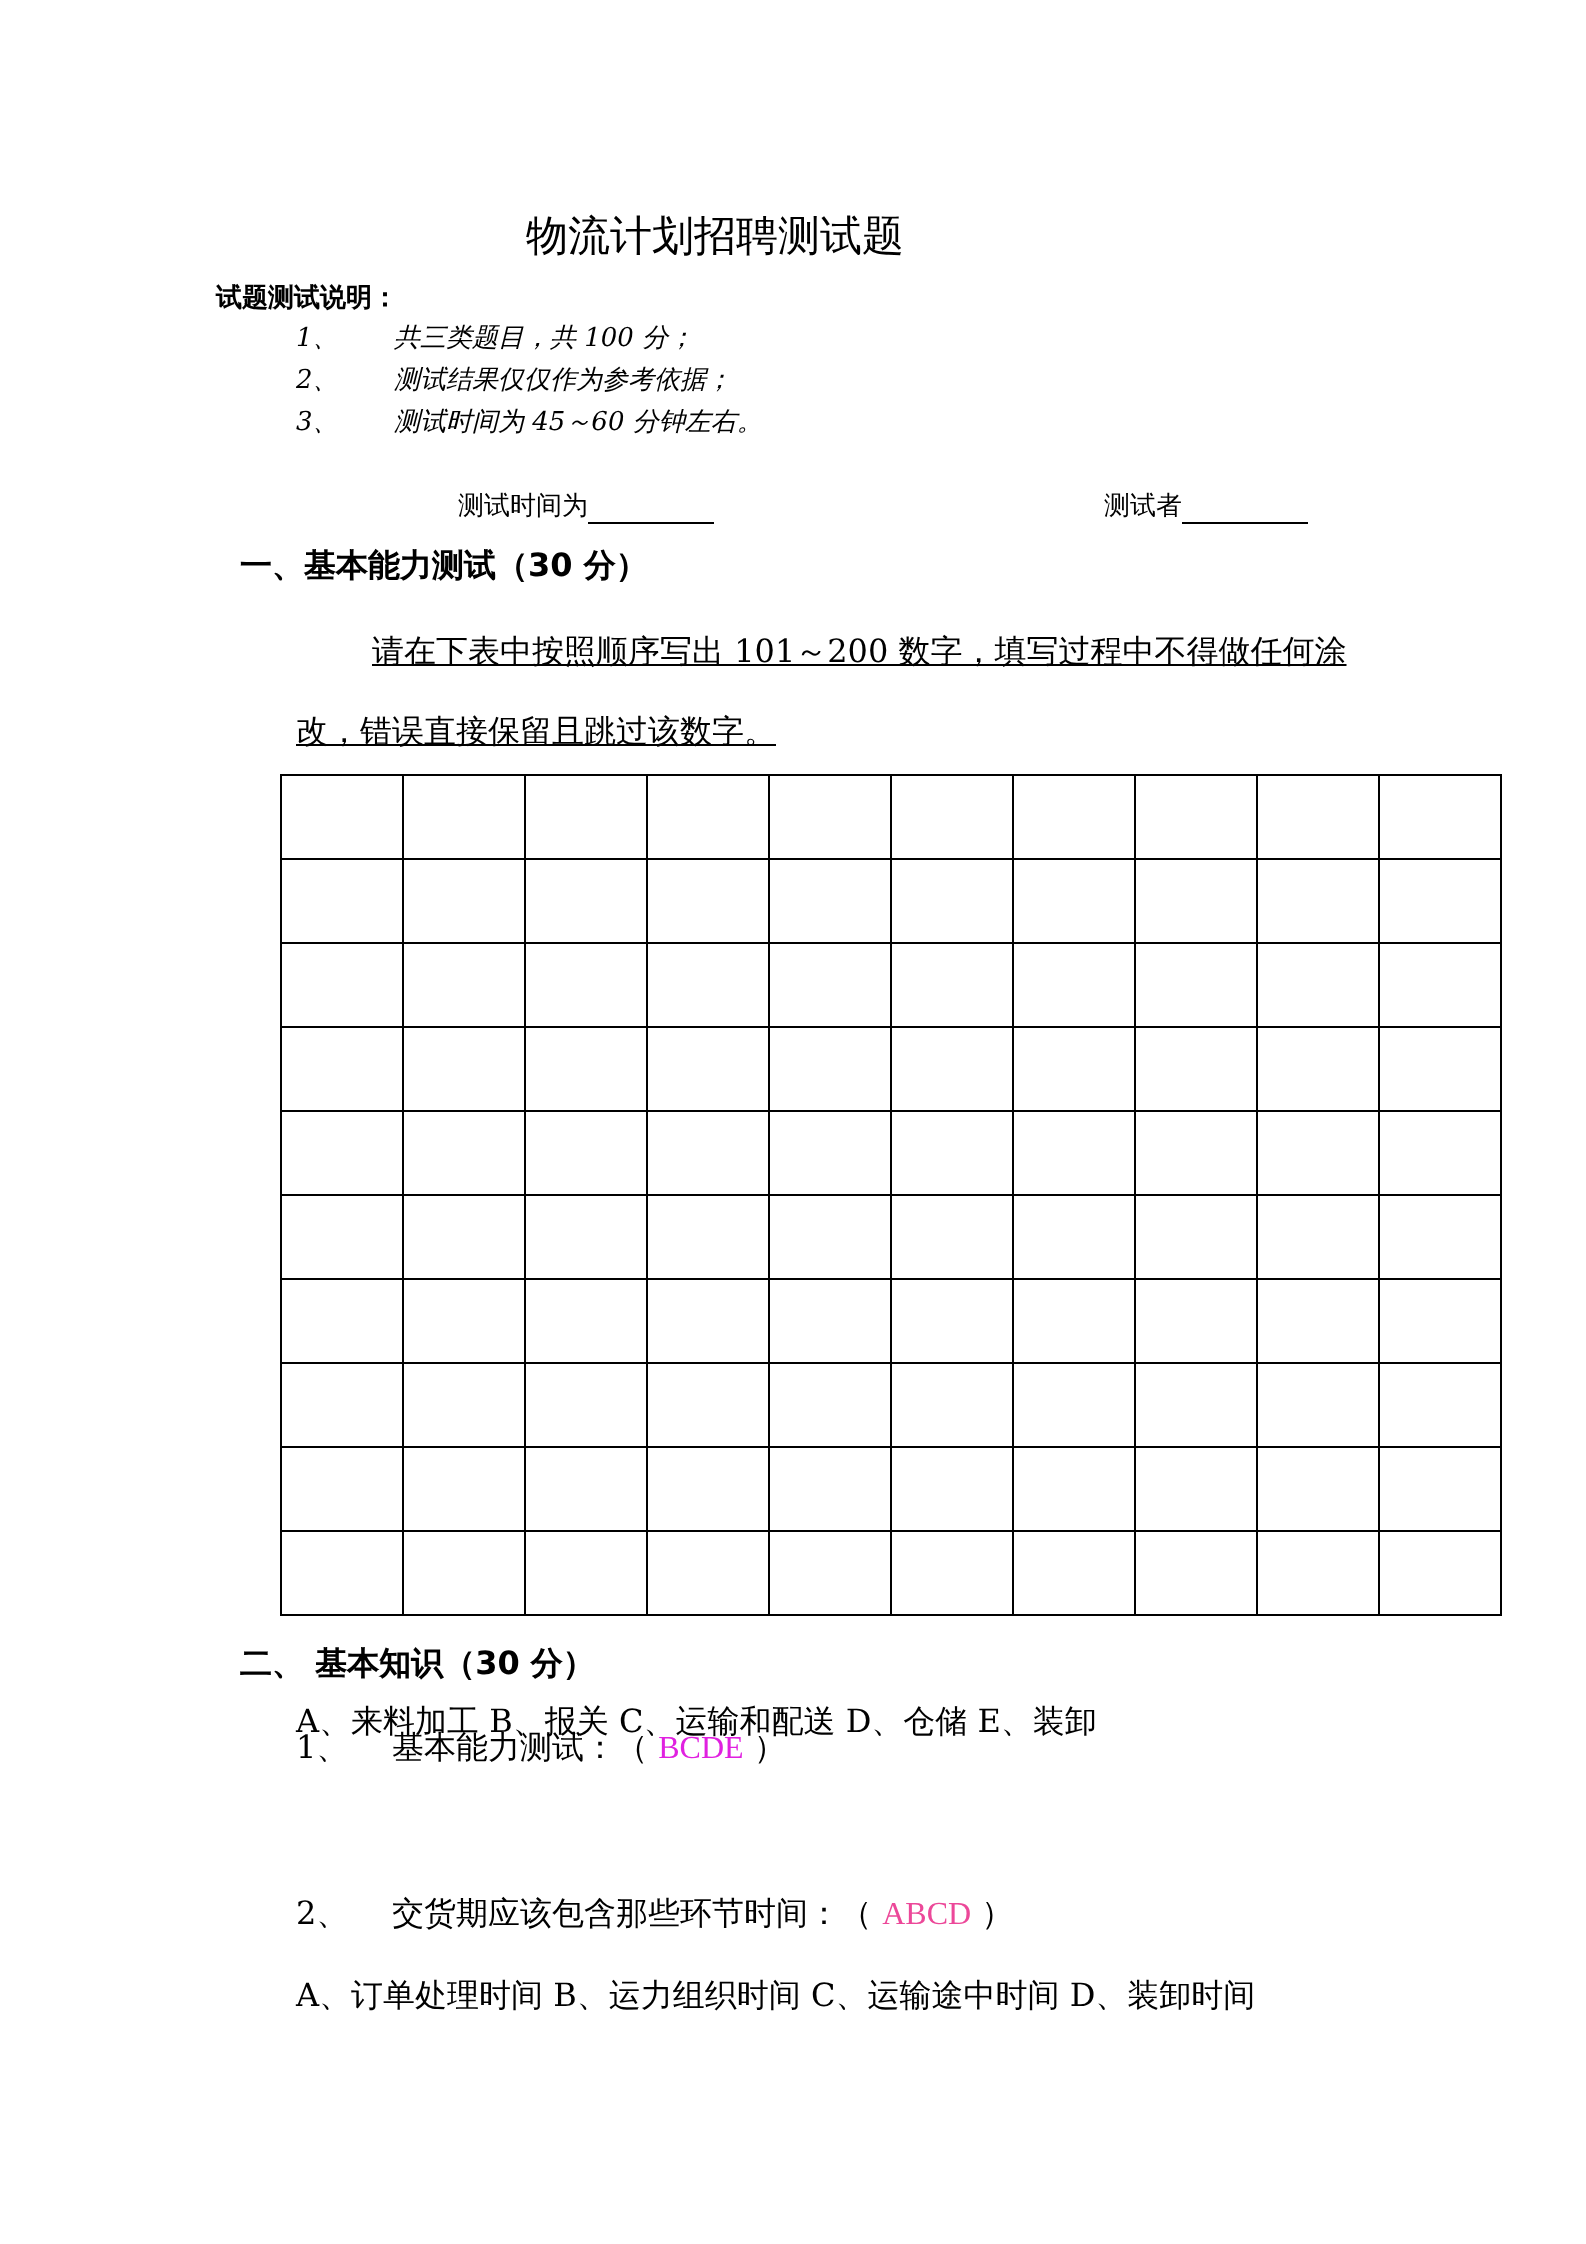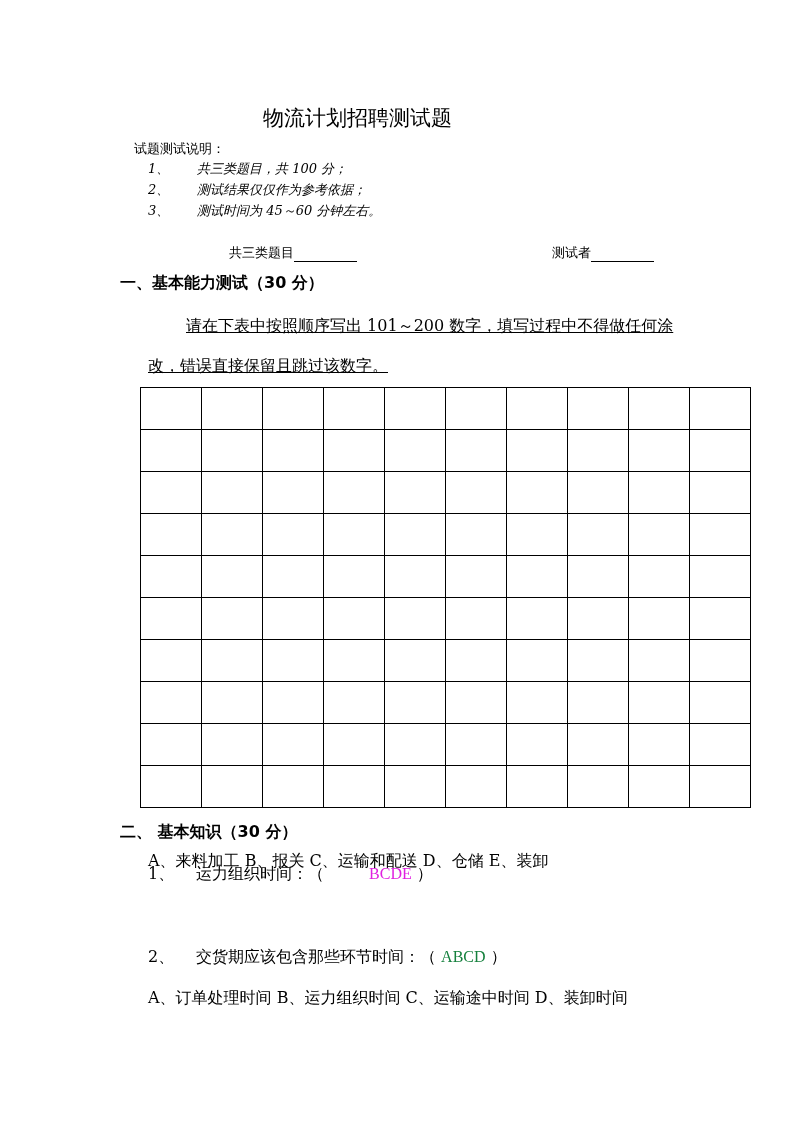--- a/index.html
+++ b/index.html
@@ -1,21 +1,21 @@
 <!DOCTYPE html>
 <html><head>
 <meta charset="utf-8">
 <style>
   html, body { margin:0; padding:0; background:#fff; }
   body { width:793px; height:1122px; position:relative; overflow:hidden; color:#000;
          font-family: "DejaVu Serif", "Liberation Serif", serif; }
   .abs { position:absolute; white-space:nowrap; }
   .title { left:0; width:645px; top:104px; text-align:center; font-size:21px; padding-left:70px; box-sizing:border-box;
            font-family: "DejaVu Sans", "Liberation Sans", sans-serif; }
-  .notes-head { left:134px; top:140px; font-size:13px; font-weight:normal; font-family: "DejaVu Sans", sans-serif; }
+  .notes-head { left:108px; top:140px; font-size:13px; font-weight:bold; font-family: "DejaVu Sans", sans-serif; }
   .note { left:148px; font-size:13px;font-style:italic; }
   .note .num { display:inline-block; width:49px; }
   .meta { top:244px; font-size:13px; }
   .blank { display:inline-block; width:63px; border-bottom:1px solid #000; height:14px; vertical-align:bottom; }
   .sec { left:120px; font-size:16px; font-weight:bold; font-family: "DejaVu Sans", sans-serif; }
   .para { font-size:16px;text-decoration:underline; }
   table.grid { position:absolute; left:140px; top:387px; border-collapse:collapse; }
   table.grid td { width:60px; height:41px; border:1.5px solid #000; padding:0; }
   .q { font-size:16px; }
   .q .num { display:inline-block; width:48px; }
@@ -31,21 +31,21 @@
   <span class="num">1、</span><span>共三类题目，共 100 分；</span>
 </div>
 <div class="abs note" style="top:181px">
   <span class="num">2、</span><span>测试结果仅仅作为参考依据；</span>
 </div>
 <div class="abs note" style="top:202px">
   <span class="num">3、</span><span>测试时间为 45～60 分钟左右。</span>
 </div>
 
 <div class="abs meta" style="left:229px">
-  <span>共三类题目</span><span class="blank"></span>
+  <span>测试时间为</span><span class="blank"></span>
 </div>
 <div class="abs meta" style="left:552px">
   <span>测试者</span><span class="blank"></span>
 </div>
 
 <div class="abs sec" style="top:273px">一、基本能力测试（30 分）</div>
 <div class="abs para" style="left:186px;top:316px">请在下表中按照顺序写出 101～200 数字，填写过程中不得做任何涂</div>
 <div class="abs para" style="left:148px;top:356px">改，错误直接保留且跳过该数字。</div>
 
 <table class="grid">
@@ -169,24 +169,24 @@
         <td></td>
         <td></td>
         <td></td>
       </tr>
     </tbody>
 </table>
 
 <div class="abs sec" style="top:822px">二、  基本知识（30 分）</div>
 
 <div class="abs q" style="left:148px;top:864px">
-  <span class="num">1、</span><span>运力组织时间：（</span>
-  <span class="ans" style="color: rgb(224, 32, 224); margin-left: 40px;">BCDE</span>
+  <span class="num">1、</span><span>基本能力测试：（</span>
+  <span class="ans" style="color: rgb(224, 32, 224);">BCDE</span>
   <span>）</span>
 </div>
 <div class="abs q" style="left:148px;top:851px">A、来料加工  B、报关  C、运输和配送    D、仓储    E、装卸</div>
 
 <div class="abs q" style="left:148px;top:947px">
   <span class="num">2、</span><span>交货期应该包含那些环节时间：（</span>
-  <span class="ans" style="color: #15803d; margin-top: 44px;">ABCD</span>
+  <span class="ans" style="color: #ec4899; margin-top: 44px;">ABCD</span>
   <span>）</span>
 </div>
 <div class="abs q" style="left:148px;top:988px">A、订单处理时间  B、运力组织时间  C、运输途中时间  D、装卸时间</div>
 
 </body></html>

